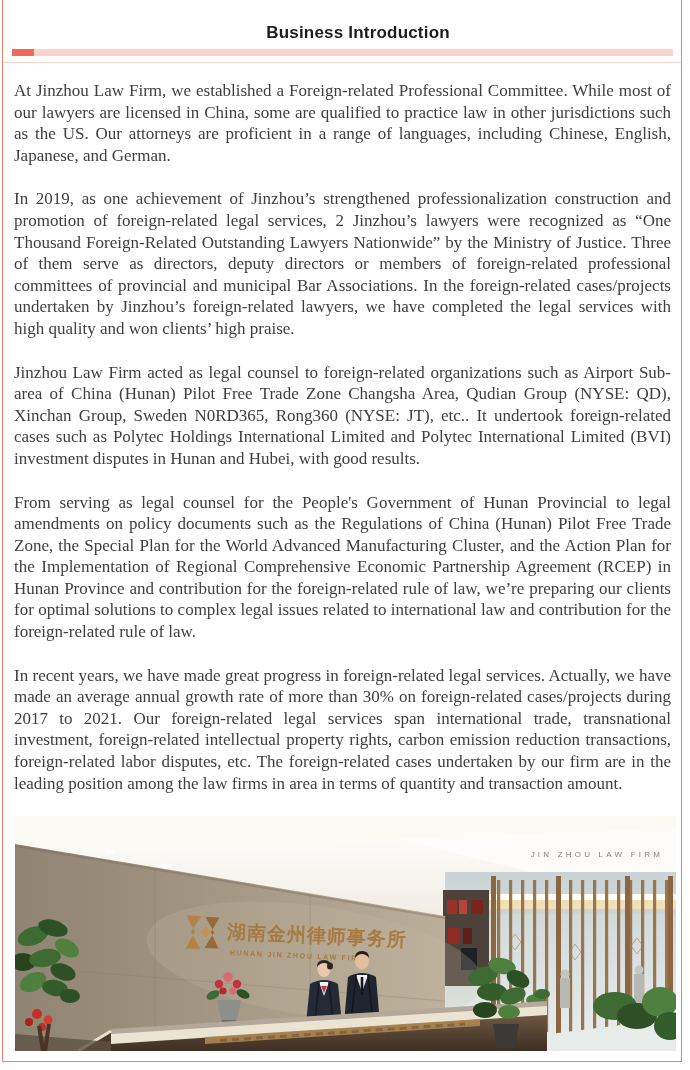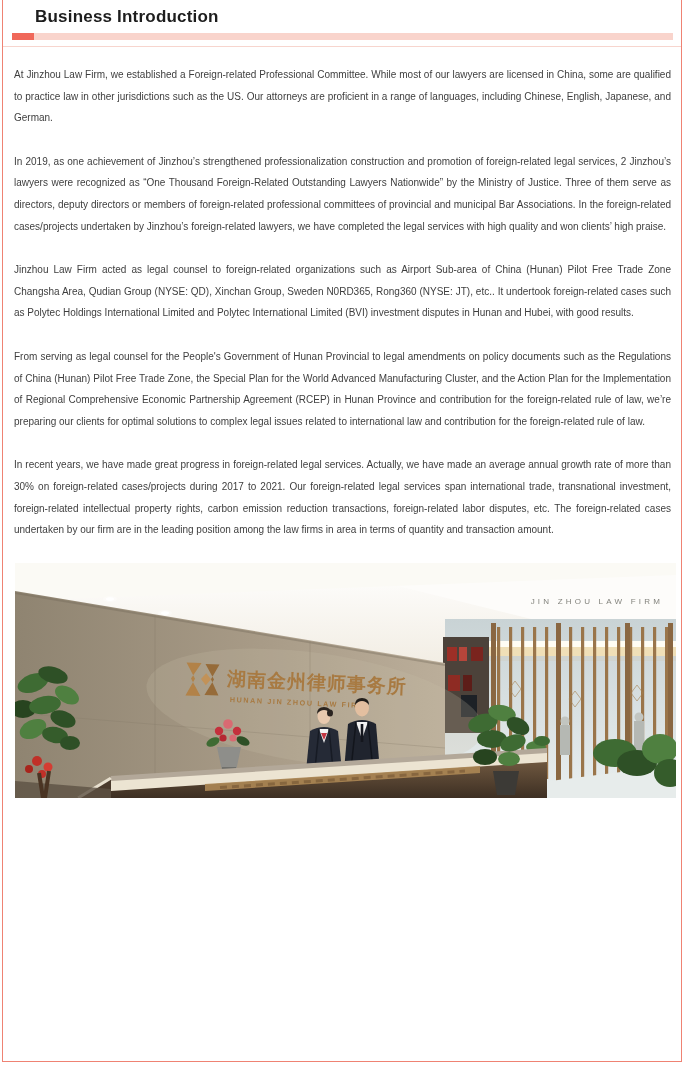--- a/index.html
+++ b/index.html
@@ -1,25 +1,25 @@
 <!DOCTYPE html>
 <html><head>
 <meta charset="utf-8">
 <style>
   html,body{margin:0;padding:0;background:#ffffff;}
   body{width:690px;height:1070px;position:relative;font-family:"Liberation Sans",sans-serif;overflow:hidden;}
   .frame{position:absolute;left:2px;top:0;width:680px;height:1062px;box-sizing:border-box;
          border:1px solid #ef8273;border-top:none;background:#fff;}
-  .section-title{margin:7px 0 0 32px;font-size:17px;font-weight:bold;color:#1d1d1d;letter-spacing:.2px;}
+  .section-title{margin:23px 0 0 32px;font-size:17px;font-weight:bold;color:#1d1d1d;letter-spacing:.2px;text-align:center;}
   .accentbar{display:flex;height:7px;margin:6px 8px 0 9px;}
   .accentbar .lead{width:22px;background:#f0685a;}
   .accentbar .rest{flex:1;background:#f9d4cc;}
   .divider{height:0;border-top:1px solid #f7d5ce;margin-top:6px;}
   article{padding:17px 10px 0 11px;}
-  article p{margin:0 0 22px 0;font-size:10px;line-height:21.6px;color:#3e3e3e;text-align:justify;}
+  article p{margin:0 0 22px 0;font-size:17px;line-height:21.6px;color:#3e3e3e;text-align:justify;font-family:Liberation Serif, serif;}
   figure{margin:13px 0 8px 12px;padding:0;}
   figure svg{display:block;}
   .cn-sign{font-size:19px;letter-spacing:1px;fill:#a87a42;font-weight:bold;}
   .en-sign{font-size:7.2px;letter-spacing:1.6px;fill:#a87a42;font-weight:bold;}
   .photo-caption{font-size:8px;letter-spacing:3.2px;fill:#83837d;}
 </style>
 </head>
 <body>
 
 <div class="frame">

